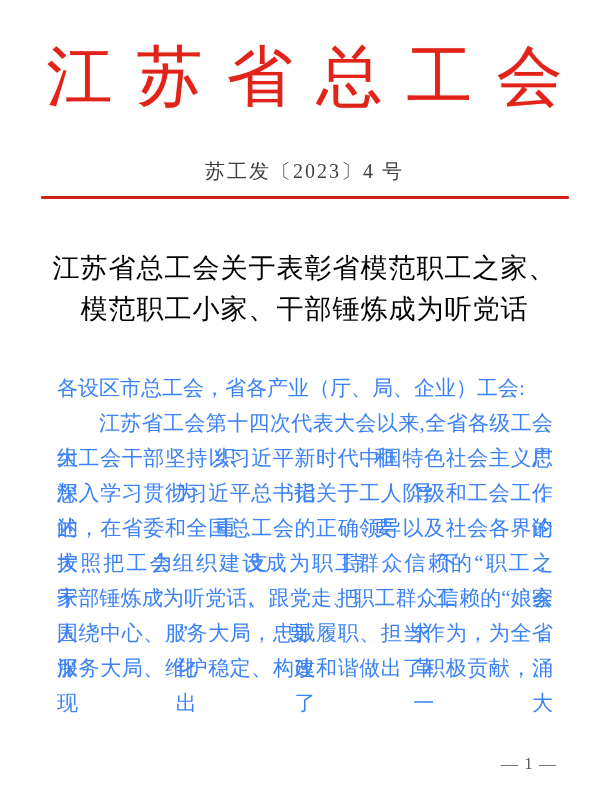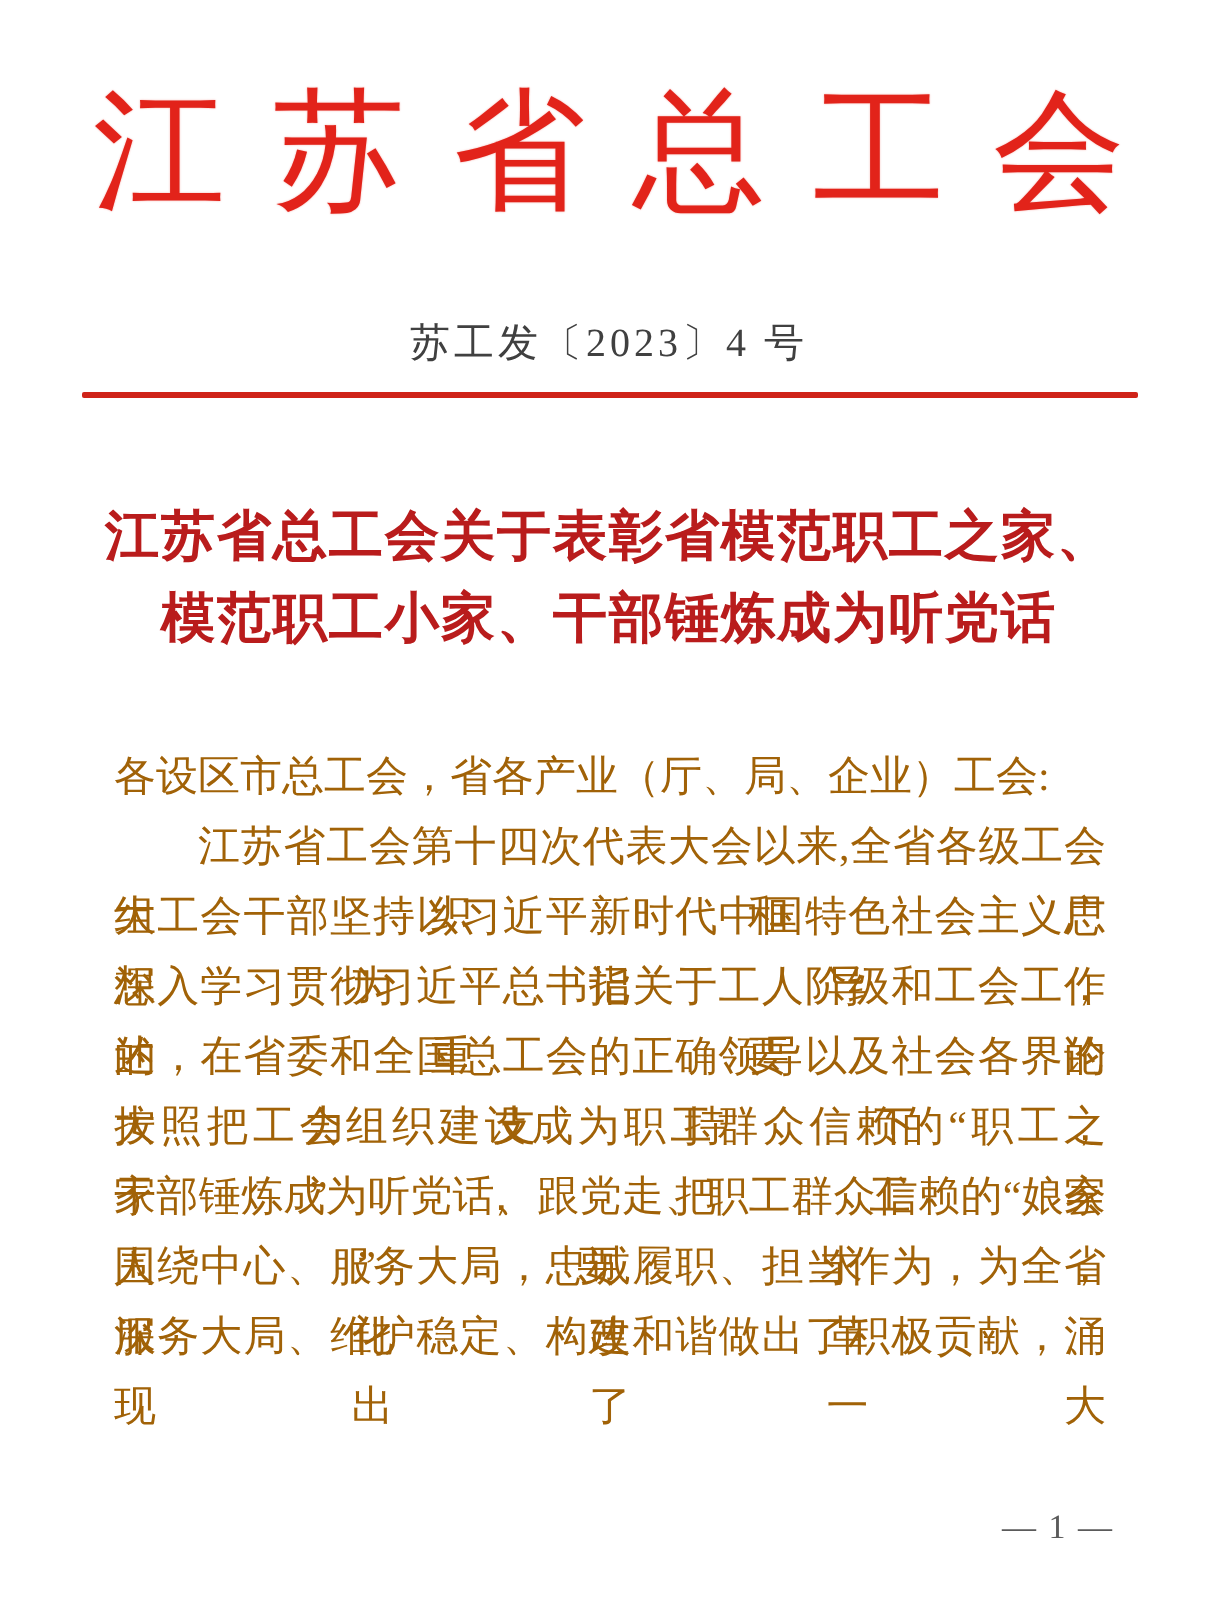--- a/index.html
+++ b/index.html
@@ -40,30 +40,30 @@
     margin: 11px auto 0 auto;
     width: 528px;
     height: 3px;
     background: #cf2319;
     border-radius: 1px;
   }
   .doc-title {
     margin-top: 49px;
     text-align: center;
     font-size: 27px;
-    font-weight: bold;
-    color: #b91c1c;
+    font-weight: normal;
+    color: #000000;
     line-height: 41px;
     letter-spacing: 1px;
   }
   .body-block {
     margin-top: 41px;
     padding: 0 56px 0 57px;
     font-size: 21px;
-    color: #a16207;
+    color: #3b82f6;
     line-height: 35px;
   }
   .line {
     height: 35px;
     white-space: nowrap;
   }
   .just {
     text-align: justify;
     text-align-last: justify;
     white-space: normal;

